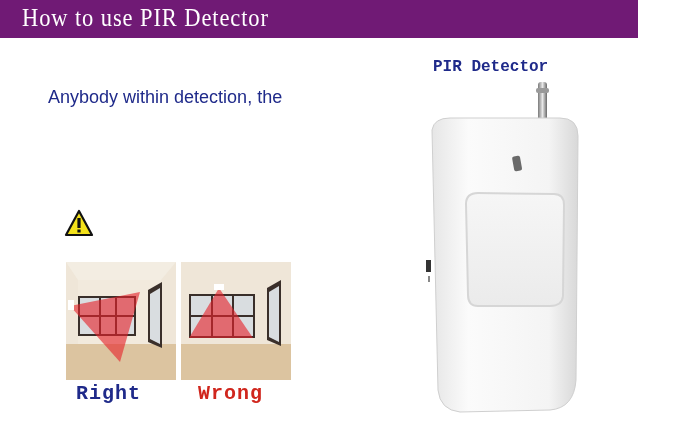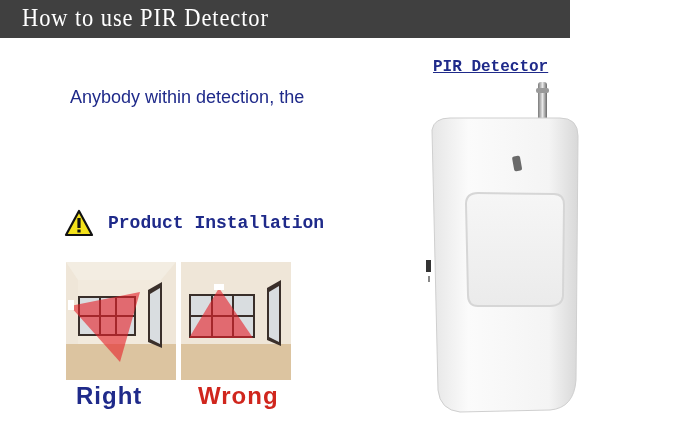--- a/index.html
+++ b/index.html
@@ -1,60 +1,60 @@
 <!DOCTYPE html>
 <html><head>
   <meta charset="utf-8">
   <style>
     * { box-sizing: border-box; margin: 0; padding: 0; }
     html, body { width: 681px; height: 431px; background: #ffffff; overflow: hidden; }
     body { position: relative; font-family: "Liberation Sans", sans-serif; }
 
     .header-bar {
-      position: absolute; left: 0; top: 0; width: 570px; height: 38px;
-      background: #404040;
+      position: absolute; left: 0; top: 0; width: 638px; height: 38px;
+      background: #701a75;
     }
     .header-title {
       position: absolute; left: 22px; top: 4px;
       font-family: "Liberation Serif", serif; font-size: 25px; color: #ffffff;
       letter-spacing: 1px; transform: scaleX(0.9); transform-origin: left center;
       white-space: nowrap;
     }
 
     .intro {
-      position: absolute; left: 70px; top: 84px; width: 300px;
+      position: absolute; left: 48px; top: 84px; width: 300px;
       font-family: "Liberation Sans", sans-serif; font-size: 18px; line-height: 26px;
       color: #1f2a8a;
     }
     .intro span { display: block; white-space: nowrap; }
 
     .install-row { position: absolute; left: 64px; top: 208px; height: 30px; display: flex; align-items: center; }
     .warn-icon { width: 30px; height: 28px; margin-right: 14px; }
     .install-label {
       font-family: "Liberation Mono", monospace; font-weight: bold; font-size: 18px;
       color: #1f2a8a; white-space: nowrap;
     }
 
     .photo { position: absolute; top: 262px; width: 110px; height: 118px; overflow: hidden; background: #e9dfcf; }
     .photo svg { display: block; }
     .photo-right { left: 66px; }
     .photo-wrong { left: 181px; }
 
     .caption {
       position: absolute; top: 382px;
-      font-family: Liberation Sans, sans-serif; font-weight: bold; font-size: 24px;
+      font-family: Liberation Mono, monospace; font-weight: bold; font-size: 20px;
       letter-spacing: 1px; white-space: nowrap;
     }
     .caption-right { left: 76px; color: #1f2a8a; }
     .caption-wrong { left: 198px; color: #d0261d; }
 
     .product-label {
       position: absolute; left: 433px; top: 58px;
       font-family: "Liberation Mono", monospace; font-weight: bold; font-size: 16px;
-      color: #1f2a8a; white-space: nowrap; text-decoration: underline;
+      color: #1f2a8a; white-space: nowrap;
     }
 
     .device { position: absolute; left: 410px; top: 80px; width: 180px; height: 340px; }
   </style>
 </head>
 <body>
 
 <div class="header-bar">
   <div class="header-title">How to use PIR Detector</div>
 </div>
@@ -62,21 +62,20 @@
 <div class="intro">
   <span>Anybody  within detection, the</span>
 </div>
 
 <div class="install-row">
   <svg class="warn-icon" viewBox="0 0 30 28">
     <polygon points="15,2 28,26 2,26" fill="#f4e21b" stroke="#111" stroke-width="2.2" stroke-linejoin="round"></polygon>
     <rect x="13.4" y="9" width="3.2" height="10" fill="#111"></rect>
     <rect x="13.4" y="20.5" width="3.2" height="3" fill="#111"></rect>
   </svg>
-  <span class="install-label">Product Installation</span>
 </div>
 
 <div class="photo photo-right">
   <svg width="110" height="118" viewBox="0 0 110 118">
     <rect x="0" y="0" width="110" height="118" fill="#efe6d8"></rect>
     <polygon points="0,0 110,0 95,18 12,18" fill="#f3ede2"></polygon>
     <rect x="0" y="82" width="110" height="36" fill="#dcc4a0"></rect>
     <rect x="12" y="18" width="83" height="64" fill="#f2eadd"></rect>
     <rect x="12" y="34" width="58" height="40" fill="#3a2f2a"></rect>
     <rect x="14" y="36" width="54" height="36" fill="#d9dde0"></rect>

